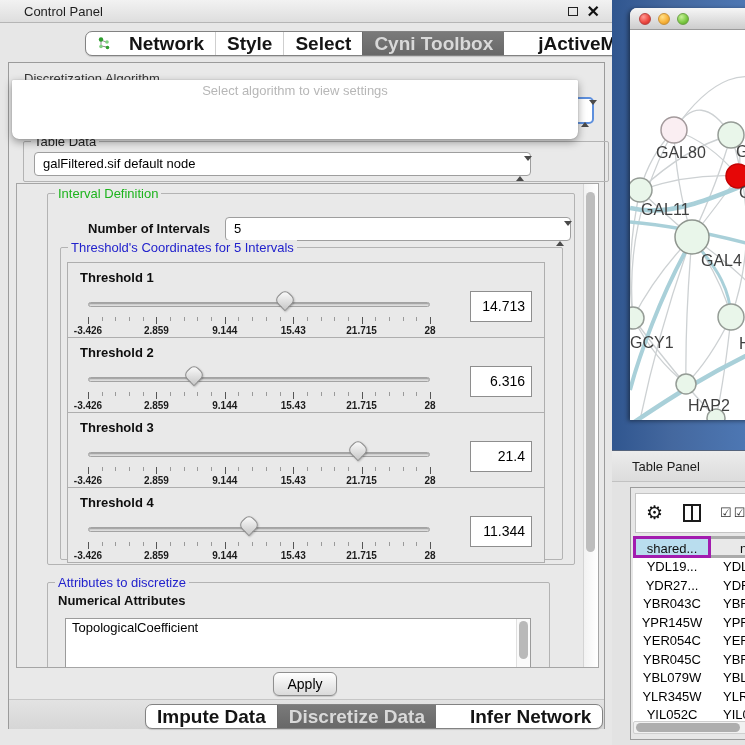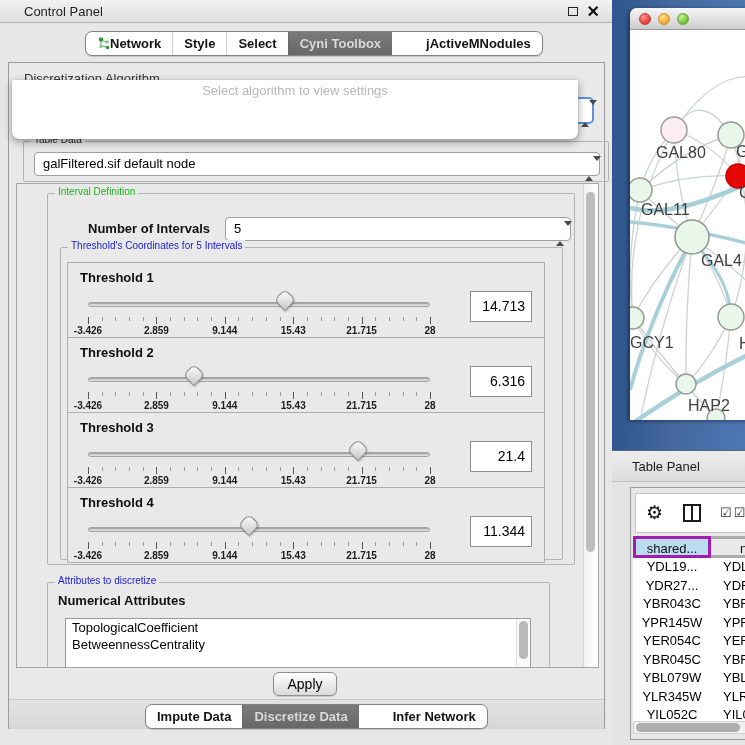--- a/index.html
+++ b/index.html
@@ -9,21 +9,21 @@
   
   #control-panel { position:absolute; left:0; top:0; width:612px; height:745px; background:#e7e7e7; }
   .titlebar { position:absolute; left:0; top:0; width:612px; height:23px;
     background:linear-gradient(#f2f2f2,#dedede); border-bottom:1px solid #b5b5b5; }
   .titlebar .title { position:absolute; left:24px; top:0; line-height:23px; font-size:13px; color:#1d1d1d; }
   .float-icon { position:absolute; right:34px; top:7px; width:10px; height:9px; border:1.5px solid #222; background:transparent; }
   .close-icon { position:absolute; right:12px; top:1px; font-size:16px; font-weight:bold; color:#111; line-height:21px; }
 
   .tabbar { position:absolute; display:inline-flex; height:25px; border:1px solid #828282; border-radius:7px;
     background:#fff; overflow:hidden; box-shadow:0 1px 1px rgba(0,0,0,.15); }
-  .tabbar .tab { display:flex; align-items:center; gap:0; padding:0 11px; font-size:13px; font-weight:bold;
+  .tabbar .tab { display:flex; align-items:center; gap:19px; padding:0 11px; font-size:19px; font-weight:bold;
     color:#141414; border-left:1px solid #cfcfcf; white-space:nowrap; }
   .tabbar .tab:first-child { border-left:none; }
   .tabbar .tab.selected { background:linear-gradient(var(--sel-tab-bg),#686868); color:#d9d9d9; border-left-color:#6a6a6a; }
   .tabbar .tab.selected + .tab { border-left:none;margin-left:23px; }
   #top-tabs { left:85px; top:31px; }
   #bottom-tabs { left:145px; top:704px; z-index:6; }
 
   .outer-panel { position:absolute; left:8px; top:62px; width:597px; height:667px;
     border:1px solid #9b9b9b; background:#e9e9e9; }
 
@@ -34,35 +34,35 @@
   .popup { position:absolute; left:12px; top:80px; width:566px; height:59px; background:#fff;
     border-radius:1px 1px 7px 7px; box-shadow:0 3px 9px rgba(0,0,0,.38), 0 0 1px #999; z-index:40; padding-top:2px; }
   .popup .placeholder { text-align:center; color:#b7b7b7; font-size:13px; height:18px; line-height:18px; }
   .popup .option { font-size:13px; line-height:18px; padding:0 3px; color:#000; }
   .popup .option.bold { font-weight:bold; }
 
   .combo-fragment { position:absolute; left:570px; top:97px; width:24px; height:27px; background:#fff;
     border:2px solid var(--focus-blue); border-radius:5px; z-index:30; }
 
   .group { position:absolute; border:1px solid #b3b3b3; border-radius:2px; }
-  .glabel { position:absolute; top:-8px; left:7px; background:#e9e9e9; padding:0 3px; font-size:10px; white-space:nowrap; }
+  .glabel { position:absolute; top:-8px; left:7px; background:#e9e9e9; padding:0 3px; font-size:13px; white-space:nowrap; }
   .glabel.green { color:var(--g-green); }
   .glabel.blue { color:var(--g-blue); }
   .glabel.dark { color:#222; }
 
   .combo { position:absolute; background:#fff; border:1px solid #9e9e9e; border-radius:4px;
     font-size:13px; line-height:22px; height:24px; padding-left:8px; color:#000; }
   .stepper { position:absolute; right:7px; top:5px; width:7px; }
   .stepper .up { width:0; height:0; border-left:4px solid transparent; border-right:4px solid transparent;
     border-bottom:5px solid #4a4a4a; margin-bottom:2px; }
   .stepper .dn { width:0; height:0; border-left:4px solid transparent; border-right:4px solid transparent;
     border-top:5px solid #4a4a4a; }
 
   #tabledata-group { left:14px; top:78px; width:586px; height:41px; }
-  #tabledata-combo { left:10px; top:10px; width:566px; }
+  #tabledata-combo { left:10px; top:10px; width:497px; }
 
   .scroll-panel { position:absolute; left:7px; top:120px; width:583px; height:485px;
     border:1px solid #a5a5a5; background:#e9e9e9; overflow:hidden; }
   .vscroll { position:absolute; right:0; top:0; bottom:0; width:15px;
     background:linear-gradient(90deg,#f2f2f2,#ffffff); border-left:1px solid #d4d4d4; }
   .vthumb { position:absolute; left:2px; top:8px; width:9px; height:360px; background:#bdbdbd; border-radius:5px; }
 
   #interval-group { left:30px; top:9px; width:528px; height:372px; }
   .noi-label { position:absolute; left:40px; top:27px; font-size:13px; font-weight:bold; color:#111; }
   #noi-combo { left:177px; top:23px; width:346px; }
@@ -371,21 +371,20 @@
           </div>
         </div>
       </div>
 
       <div class="group" id="attr-group">
         <span class="glabel blue">Attributes to discretize</span>
         <span class="num-attr-label">Numerical Attributes</span>
         <div class="attr-list">
           <div>
               <div class="attr-item">TopologicalCoefficient</div>
-              <div class="attr-item">BetweennessCentrality</div>
             </div>
           <div class="list-scroll">
               <div class="list-thumb"></div>
             </div>
         </div>
       </div>
 
       <div class="vscroll">
           <div class="vthumb"></div>
         </div>

